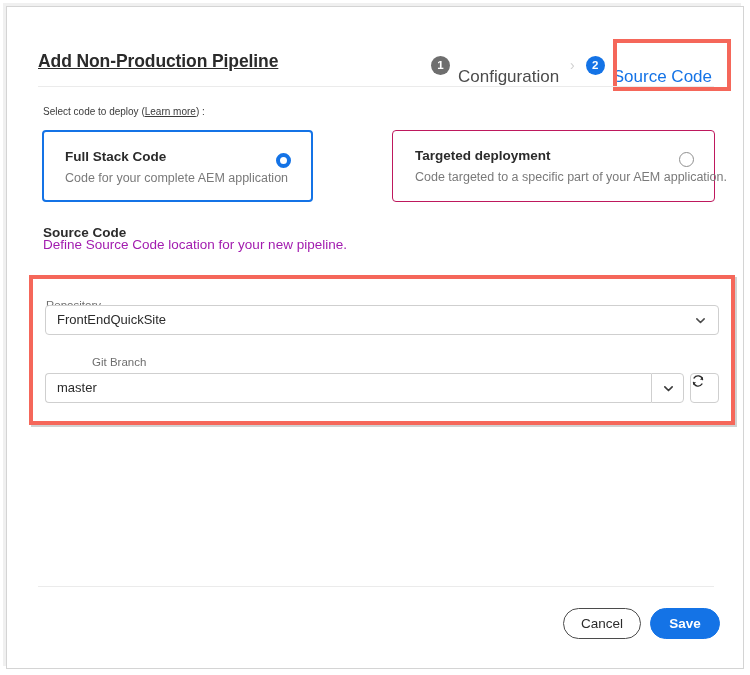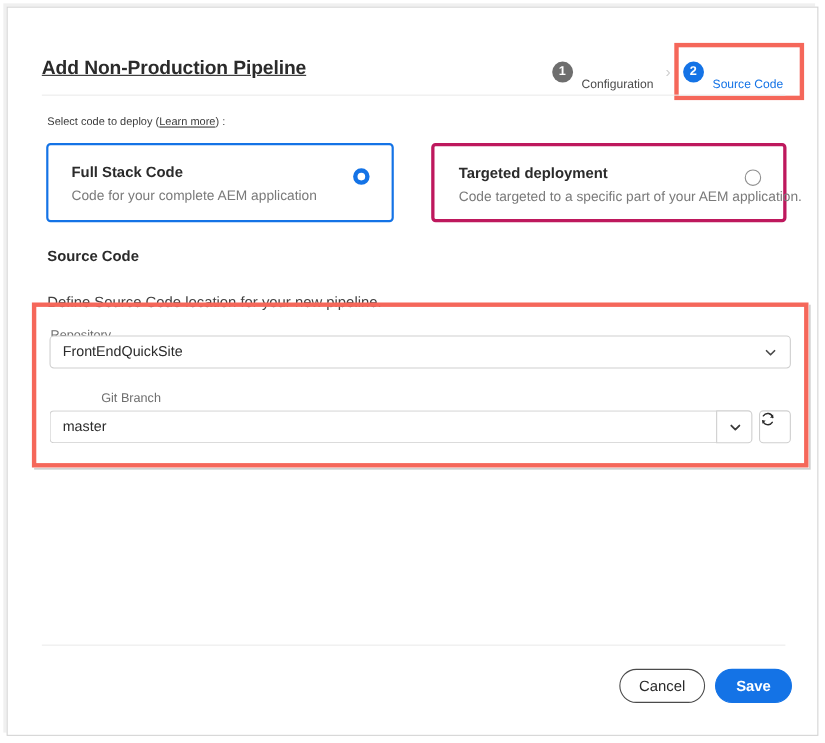--- a/index.html
+++ b/index.html
@@ -80,21 +80,21 @@
     font-weight: bold;
     display: flex;
     align-items: center;
     justify-content: center;
     flex: none;
   }
   .step-badge.gray { background: #6e6e6e; }
   .step-badge.blue { background: #1473e6; }
   .step-label {
     margin-left: 8px;
-    font-size: 11px;
+    font-size: 17px;
     white-space: nowrap;
     margin-top: 23px;
   }
   .step-label.inactive { color: #4b4b4b; }
   .step-label.active { color: #1473e6; }
   .step-sep {
     margin: 0 5px;
     color: #d0d0d0;
     font-size: 14px;
     line-height: 1;
@@ -131,27 +131,27 @@
   .option-card {
     position: absolute;
     top: 123px;
     height: 72px;
     background: #ffffff;
     border-radius: 4px;
     box-sizing: border-box;
   }
   #card-full-stack {
     left: 35px;
-    width: 316px;
+    width: 271px;
     border: 2px solid #1473e6;
   }
   #card-targeted {
     left: 385px;
     width: 323px;
-    border: 3px solid #be185d;
+    border: 1px solid #be185d;
   }
   .card-title {
     position: absolute;
     left: 21px;
     top: 17px;
     font-size: 13.5px;
     font-weight: bold;
     color: #2b2b2b;
     white-space: nowrap;
   }
@@ -189,23 +189,23 @@
     position: absolute;
     left: 36px;
     top: 218px;
     font-size: 13.5px;
     font-weight: bold;
     color: #2b2b2b;
   }
   #source-code-sub {
     position: absolute;
     left: 36px;
-    top: 260px;
+    top: 230px;
     font-size: 13.5px;
-    color: #404040;
+    color: #a21caf;
   }
 
   
   #fields-highlight {
     position: absolute;
     left: 22px;
     top: 268px;
     width: 706px;
     height: 150px;
     border: 4px solid #f5675a;

